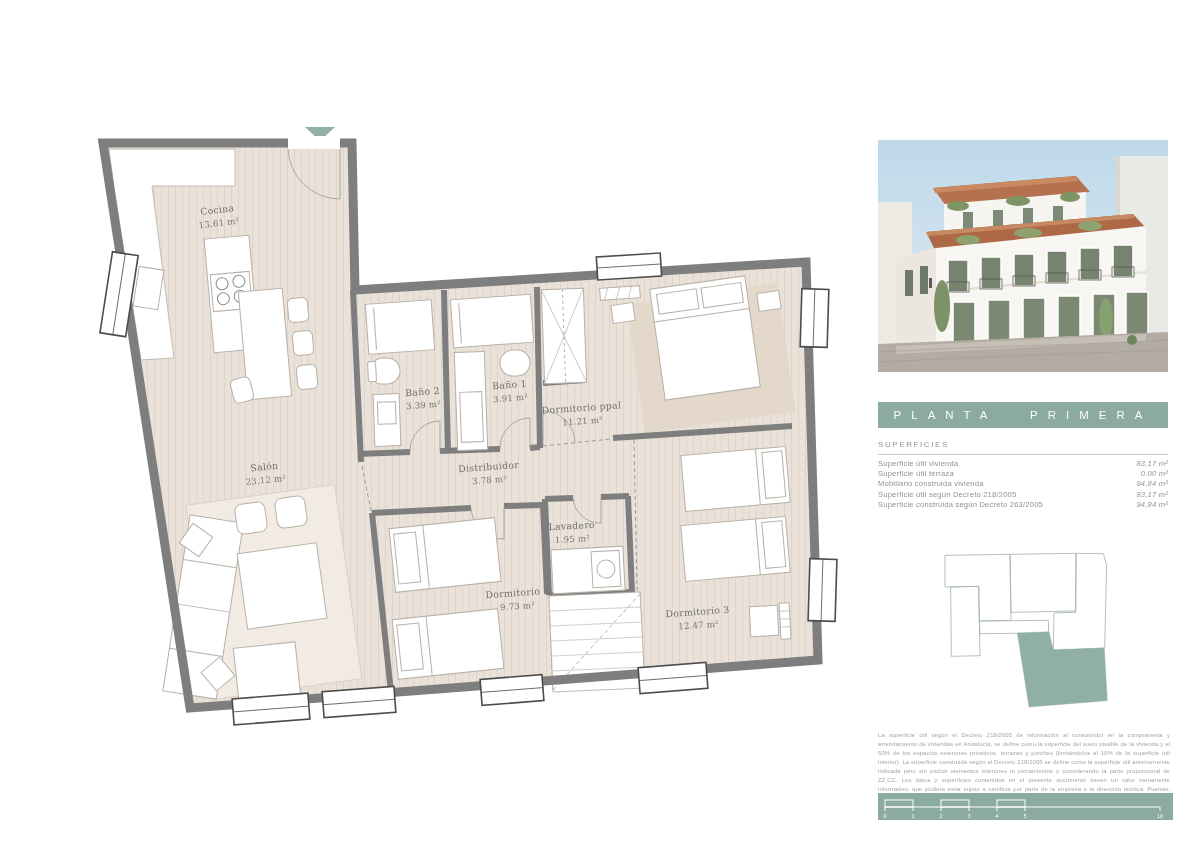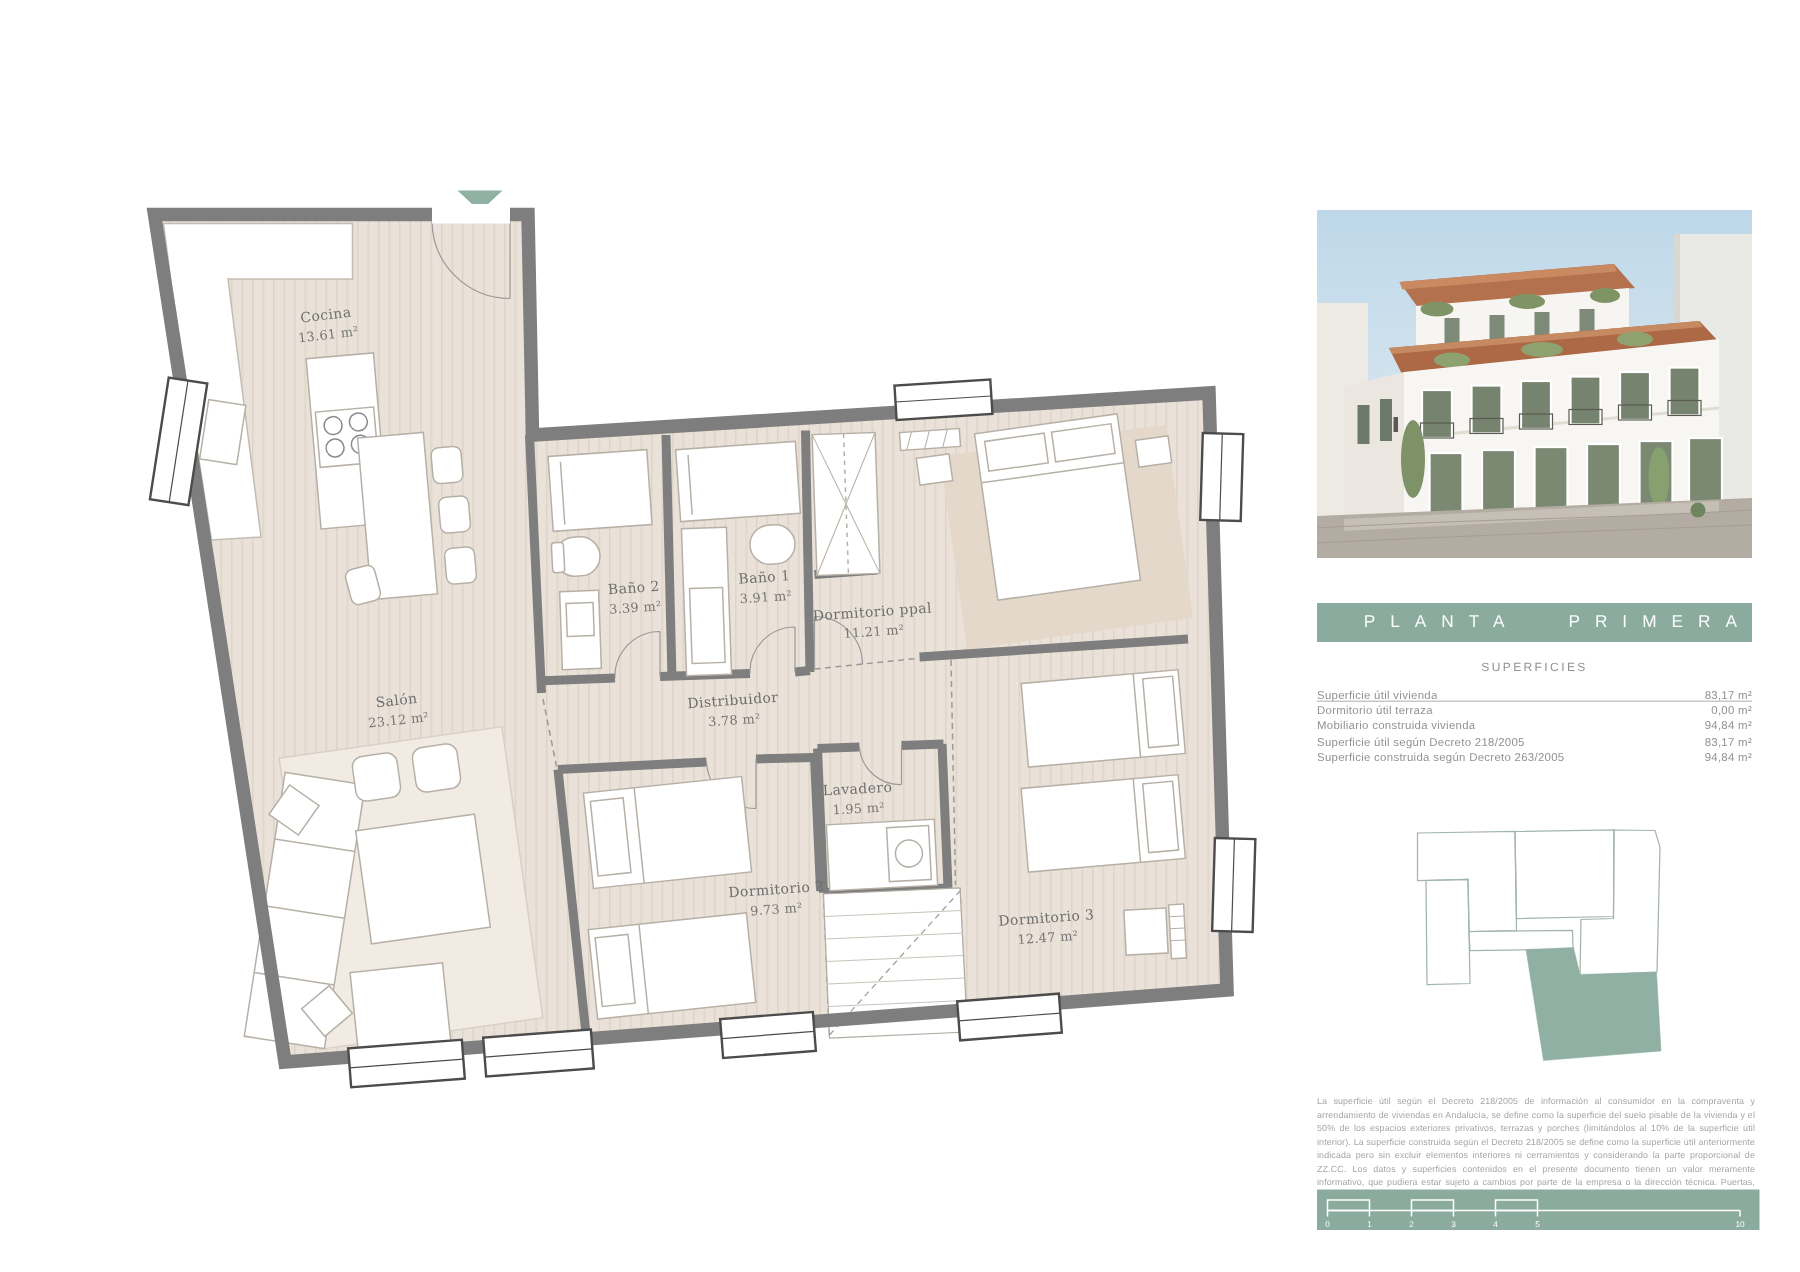--- a/index.html
+++ b/index.html
@@ -10,29 +10,29 @@
   .abs{position:absolute;}
   
   #plan{left:85px;top:100px;width:760px;height:650px;}
   .room-name{font-family:"DejaVu Serif",serif;font-size:9.3px;fill:#6e6e6e;letter-spacing:.3px;text-anchor:middle;}
   .room-area{font-family:"DejaVu Serif",serif;font-size:8.6px;fill:#767676;letter-spacing:.2px;text-anchor:middle;}
   
   #building{left:878px;top:140px;width:290px;height:232px;}
   #banner{
     left:878px;top:402px;width:290px;height:26px;background:#8cab9f;
     color:#fbfcfb;font-size:11.5px;letter-spacing:10px;word-spacing:20px;
-    text-align:right;line-height:27px;font-weight:400;
+    text-align:center;line-height:27px;font-weight:400;
   }
   #surf-head{
     left:878px;top:440px;width:290px;color:#8f9390;font-size:8px;letter-spacing:1.6px;
-    padding-bottom:18px;border-bottom:1px solid #c6c9c6;text-align:center;
+    padding-bottom:5px;border-bottom:1px solid #c6c9c6;
   }
   #surf-table{left:878px;top:459px;width:290px;}
   .srow{display:flex;justify-content:space-between;font-size:7.6px;color:#8f9390;line-height:10.2px;letter-spacing:.2px;align-items:center;}
-  .srow .val{text-align:right;}
+  .srow .val{text-align:right;font-style:italic;}
   #keyplan{left:930px;top:533px;width:230px;height:190px;}
   #disclaimer{
     left:878px;top:731px;width:292px;font-size:5.9px;line-height:1.52;color:#a3a6a3;
     text-align:justify;letter-spacing:.1px;
   }
   #scalebar{left:878px;top:793px;width:295px;height:27px;background:#8cab9f;}
 </style>
 </head>
 <body>
 
@@ -407,21 +407,21 @@
   <span>PLANTA PRIMERA</span>
 </div>
 
 <div id="surf-head" class="abs">SUPERFICIES</div>
 <div id="surf-table" class="abs">
   <div class="srow">
     <span>Superficie útil vivienda</span>
     <span class="val">83,17 m²</span>
   </div>
   <div class="srow">
-    <span>Dormitorio útil terraza</span>
+    <span>Superficie útil terraza</span>
     <span class="val">0,00 m²</span>
   </div>
   <div class="srow">
     <span>Mobiliario construida vivienda</span>
     <span class="val">94,84 m²</span>
   </div>
   <div class="srow">
     <span>Superficie útil según Decreto 218/2005</span>
     <span class="val">83,17 m²</span>
   </div>

